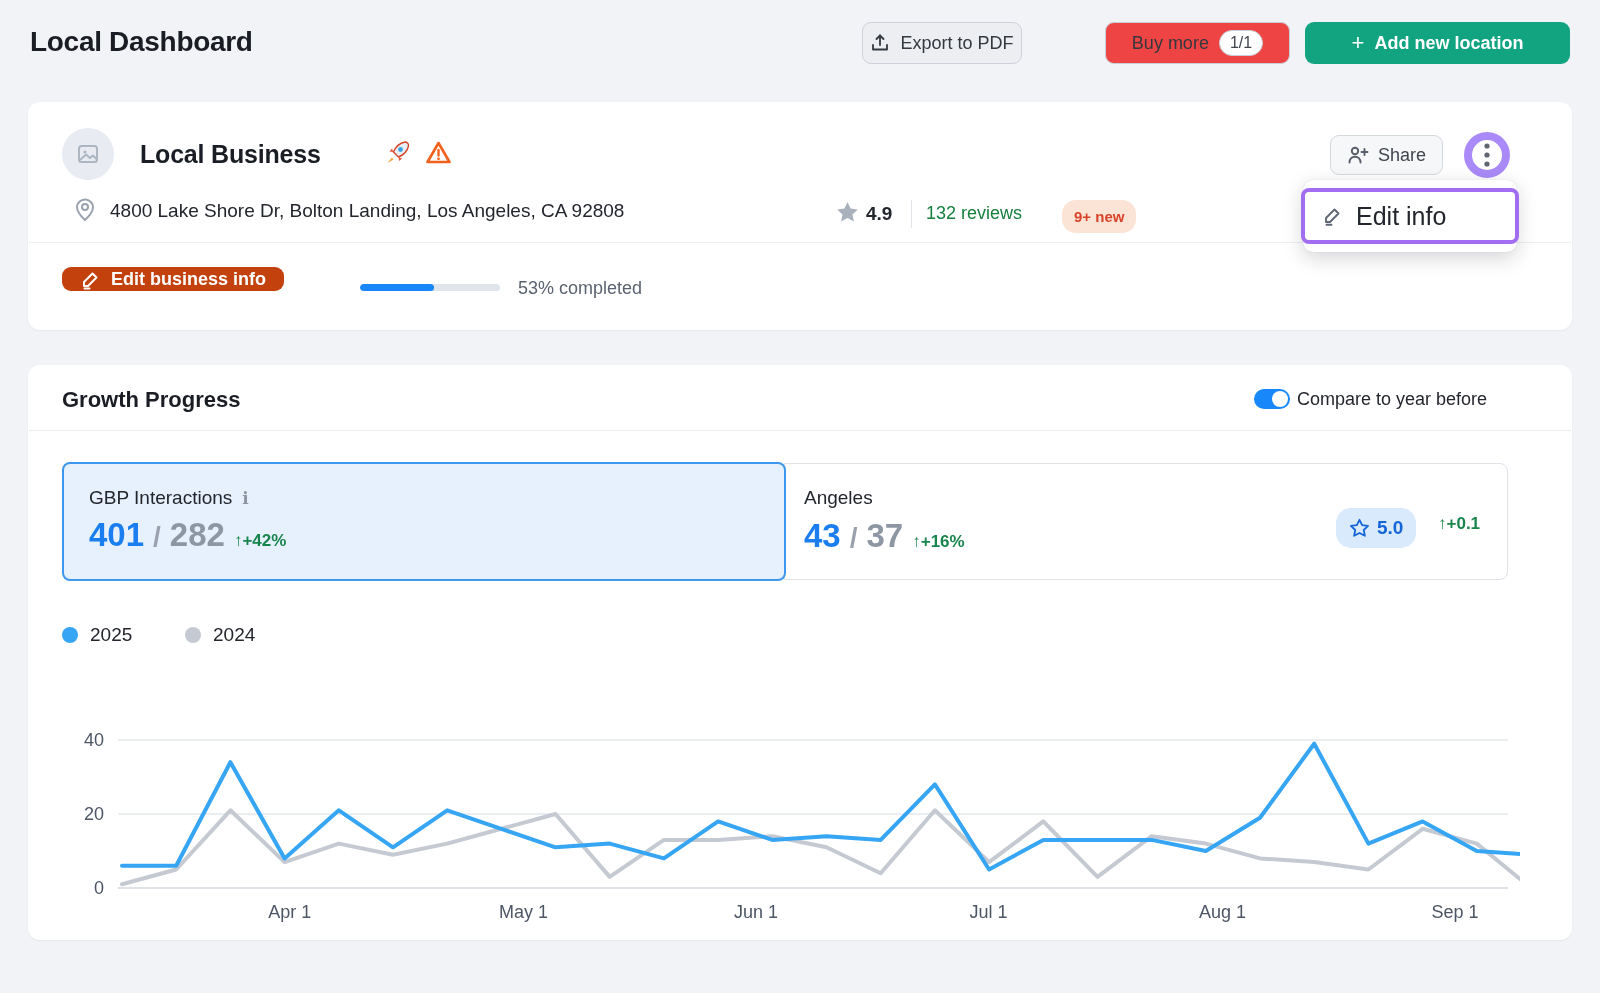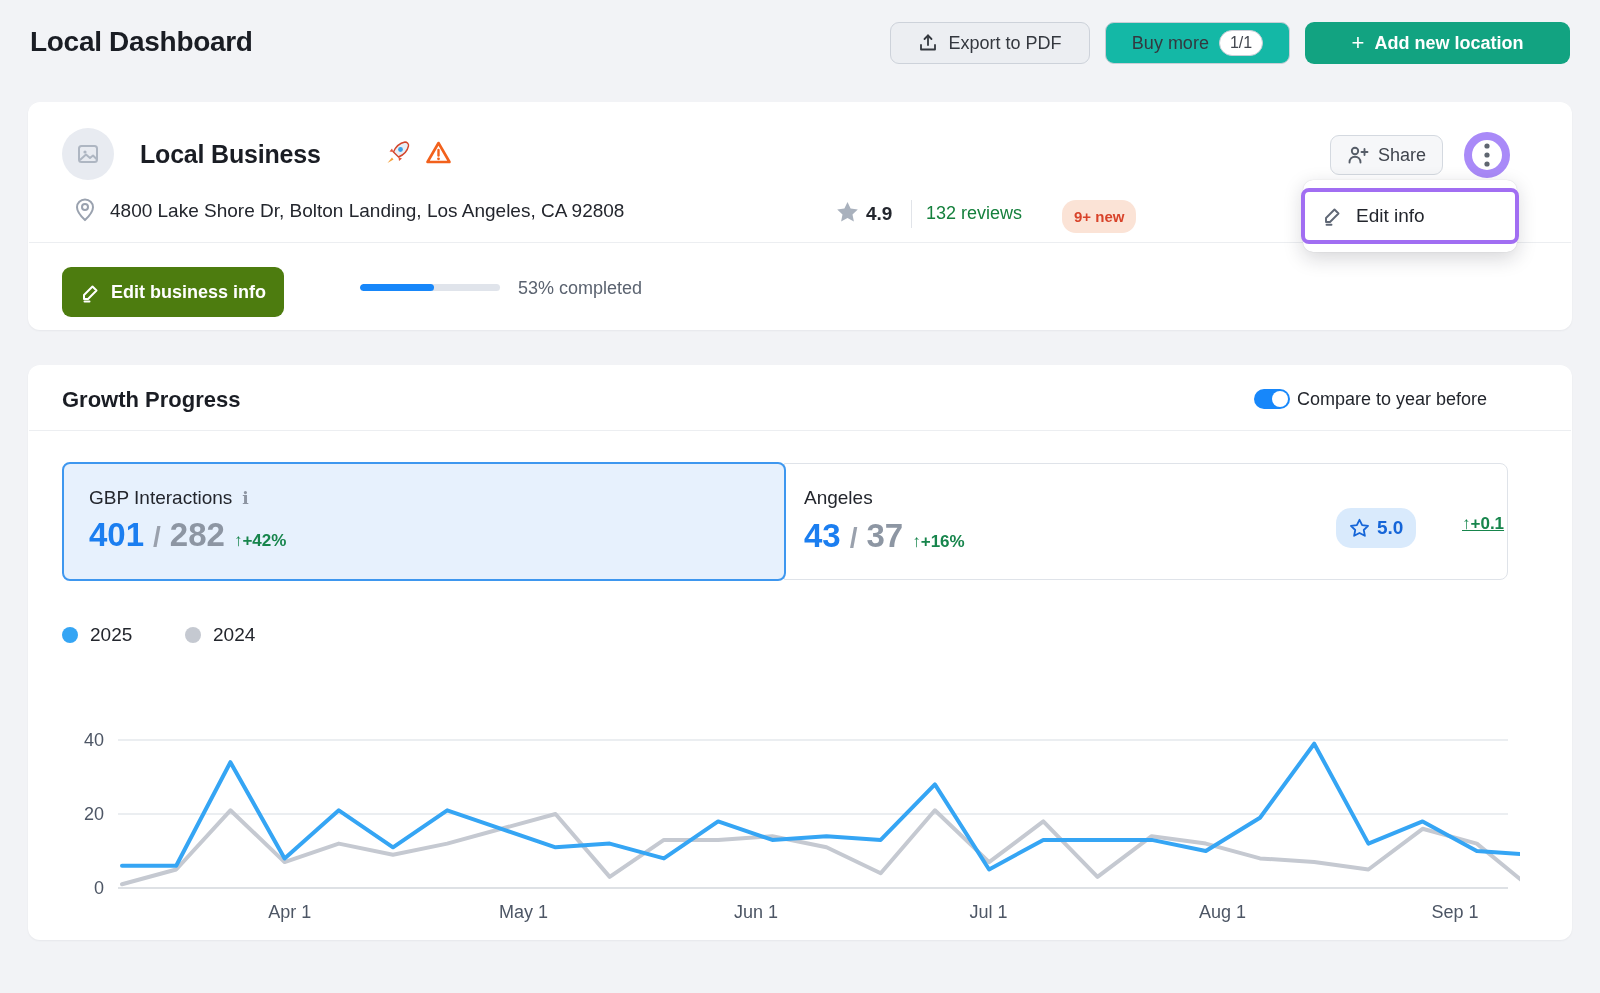--- a/index.html
+++ b/index.html
@@ -17,21 +17,21 @@
   .page-title { font-size:28px; font-weight:bold; letter-spacing:-0.3px; }
   .btn {
     display:flex; align-items:center; justify-content:center; gap:10px;
     height:42px; border-radius:9px; font-size:18px; cursor:pointer;
     border:1px solid transparent; white-space:nowrap;
   }
   .btn-gray {
     background:#eceef2; border-color:#cdd2da; color:#34383f;
   }
   .btn-outline {
-    background:#14b8a6; border-color:#c9ced6; color:#34383f;
+    background:#ef4444; border-color:#c9ced6; color:#34383f;
   }
   .btn-green {
     background:#12a381; color:#fff; font-weight:bold; border:none;
   }
   .count-pill {
     background:#fff; border:1px solid #c9ced6; border-radius:14px;
     font-size:16px; color:#42464e; padding:2px 10px; line-height:20px;
   }
   .plus-glyph { font-size:22px; font-weight:normal; line-height:1; }
 
@@ -61,39 +61,39 @@
     font-size:18px; color:#40454e; cursor:pointer;
   }
   .kebab-ring {
     width:46px; height:46px; border-radius:50%;
     border:8px solid #a98af8; background:#fff;
     display:flex; align-items:center; justify-content:center; cursor:pointer;
   }
   .hr { position:absolute; height:1px; background:#eceef1; }
 
   .btn-blue {
-    display:flex; align-items:center; gap:10px; height:50px; padding:0 18px;
-    background:#4d7c0f; color:#fff; border:none; border-radius:9px;
+    display:flex; align-items:center; gap:10px; height:24px; padding:0 18px;
+    background:#c2410c; color:#fff; border:none; border-radius:9px;
     font-size:18px; font-weight:bold; cursor:pointer;
   }
   .progress-track {
     width:140px; height:7px; border-radius:4px; background:#e0e4eb; overflow:hidden;
   }
   .progress-fill { height:100%; background:#1787fa; border-radius:4px; }
   .progress-label { font-size:18px; color:#5b6370; }
 
   
   .dropdown {
     position:absolute; background:#fff; border-radius:10px; width:214px;
     box-shadow:0 6px 20px rgba(20,24,38,0.18), 0 0 1px rgba(20,24,38,0.2);
     padding:8px 0; z-index:50;
   }
   .menu-item {
     display:flex; align-items:center; gap:13px; height:48px; padding:0 16px;
-    font-size:19px; color:#23262d; cursor:pointer;
+    font-size:25px; color:#23262d; cursor:pointer;
   }
   .annotate-box {
     border:4px solid #a16ef2; border-radius:8px; margin:0 -2px;
   }
 
   
   .section-title { font-size:22px; font-weight:bold; }
   .toggle {
     width:36px; height:20px; border-radius:10px; background:#1787fa;
     position:relative; cursor:pointer;
@@ -120,21 +120,21 @@
   .legend-dot { width:16px; height:16px; border-radius:50%; }
   .legend-label { font-size:19px; color:#23262d; }
 
   text { font-family:"Liberation Sans","DejaVu Sans",sans-serif; }
 </style>
 </head>
 <body>
 
 <div class="abs page-title" style="left:30px; top:26px;">Local Dashboard</div>
 
-<div class="abs btn btn-gray" style="left:890px; top:22px; width:200px;">
+<div class="abs btn btn-gray" style="left:862px; top:22px; width:160px;">
   <span style="display:flex;">
     <svg width="20" height="20" viewBox="0 0 20 20" fill="none" stroke="#34383f" stroke-width="1.8" stroke-linecap="round" stroke-linejoin="round">
       <path d="M10 12 V2.5"></path>
         <path d="M6.5 6 L10 2.5 L13.5 6"></path>
       <path d="M3 12 v4.5 h14 V12"></path>
     </svg>
   </span>
   <span>Export to PDF</span>
 </div>
 
@@ -272,21 +272,21 @@
     <span class="metric-delta">↑+16%</span>
   </div>
   <div class="abs rating-pill" style="left:551px; top:44px;">
     <span style="display:flex;">
       <svg width="21" height="20" viewBox="0 0 23 22" fill="none" stroke="#1565d8" stroke-width="2" stroke-linejoin="round">
         <path d="M11.5 2 L14.4 7.9 L20.9 8.7 L16.2 13.2 L17.4 19.6 L11.5 16.5 L5.6 19.6 L6.8 13.2 L2.1 8.7 L8.6 7.9 Z"></path>
       </svg>
     </span>
     <span class="rating-pill-value">5.0</span>
   </div>
-  <div class="abs metric-delta" style="left:677px; top:50px;text-decoration:underline;">↑+0.1</div>
+  <div class="abs metric-delta" style="left:653px; top:50px;">↑+0.1</div>
 </div>
 
 <div class="metric-box" style="left:62px; top:462px; width:724px; height:119px; background:#e7f1fd; border:2px solid #3e97ef; border-radius:8px; z-index:5;">
   <div class="abs" style="left:25px; top:23px; display:flex; align-items:center; gap:10px;">
     <span class="metric-label">GBP Interactions</span>
     <span class="metric-info">i</span>
   </div>
   <div class="abs" style="left:25px; top:52px; display:flex; align-items:baseline; gap:9px;">
     <span class="metric-cur">401</span>
     <span class="metric-sep">/</span>

